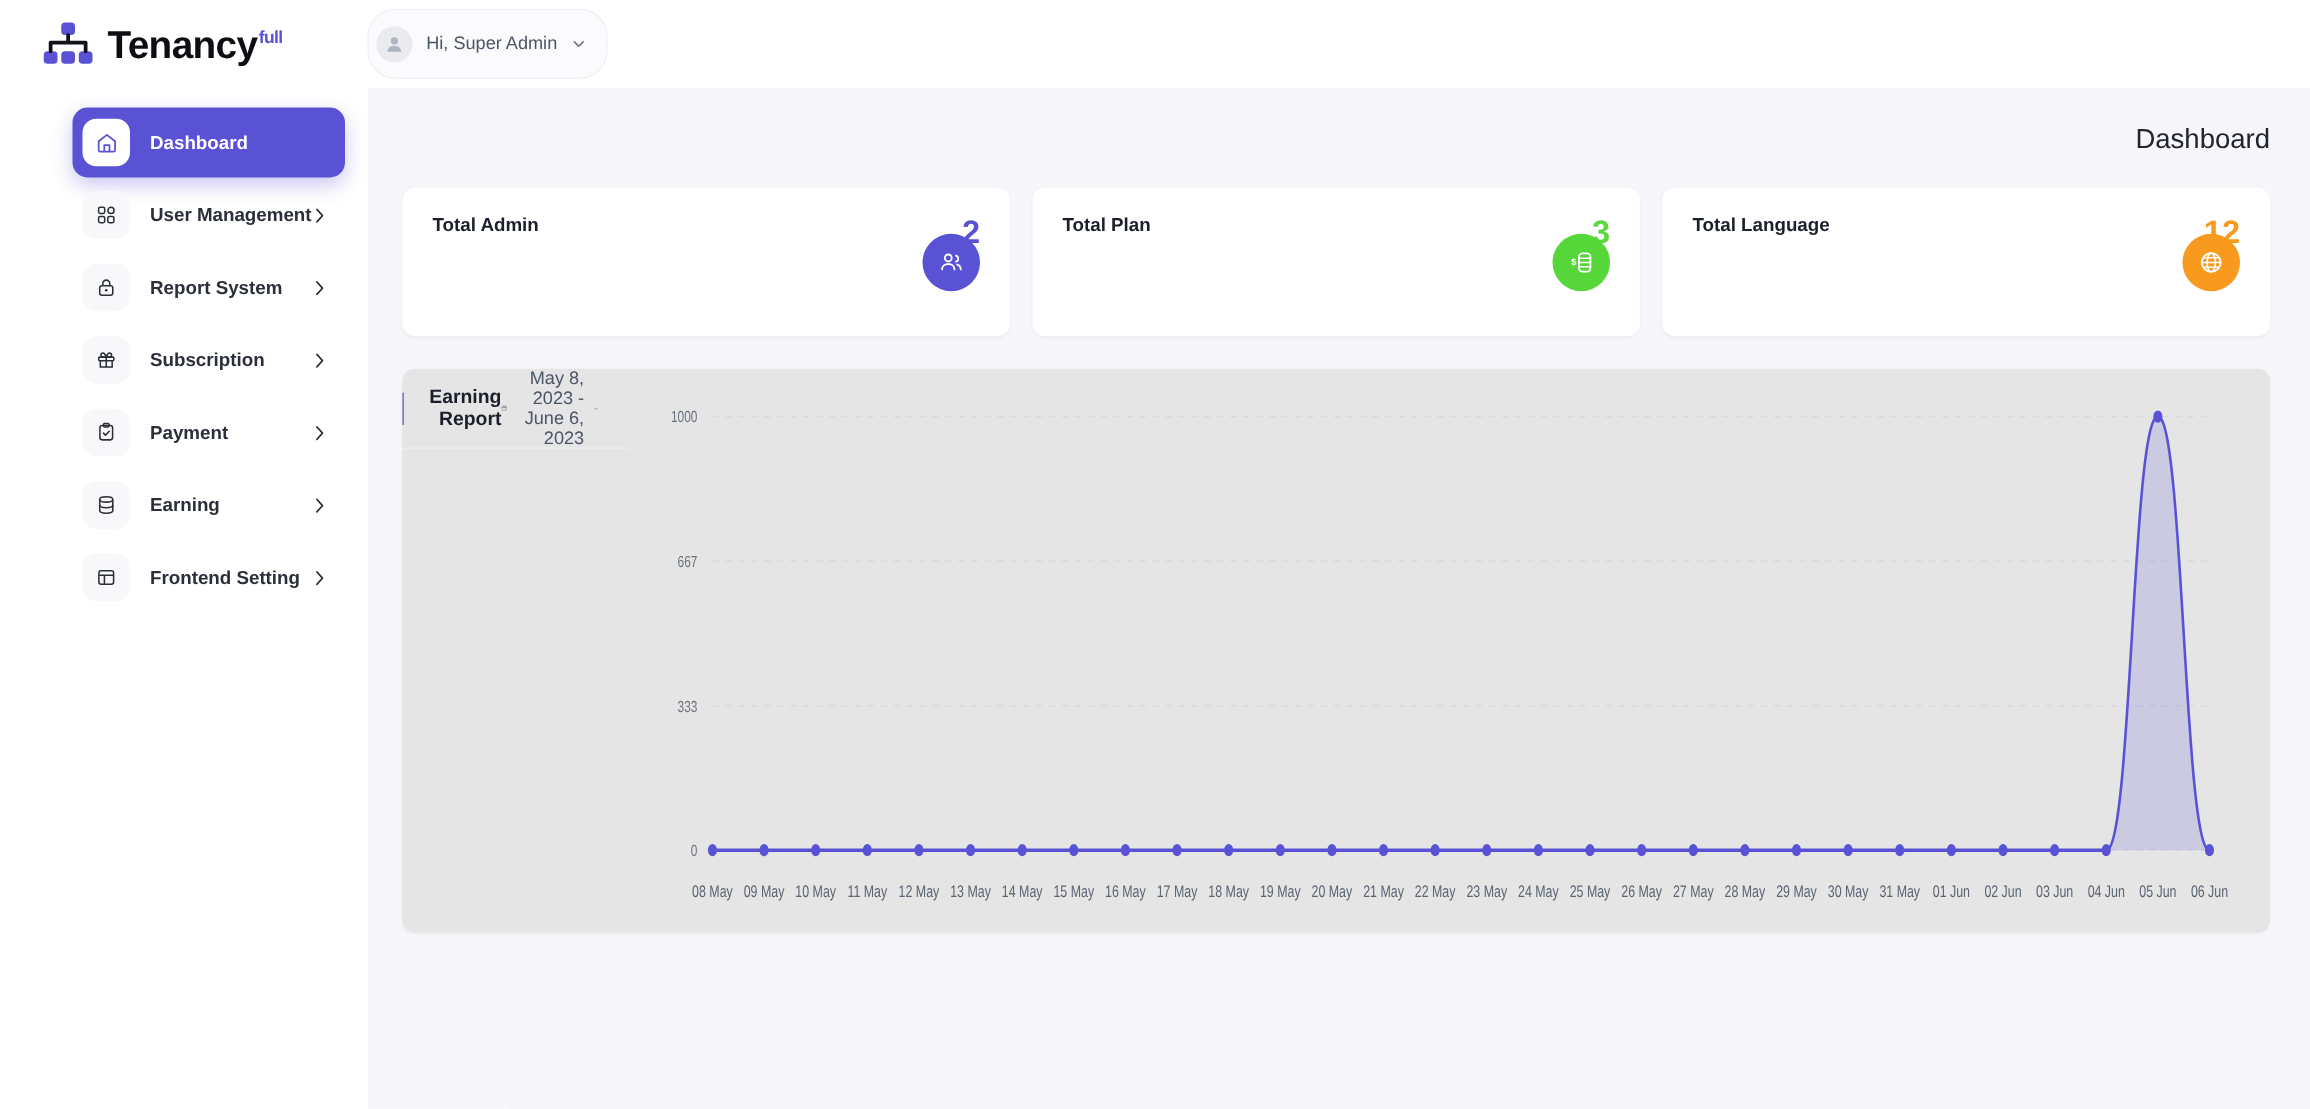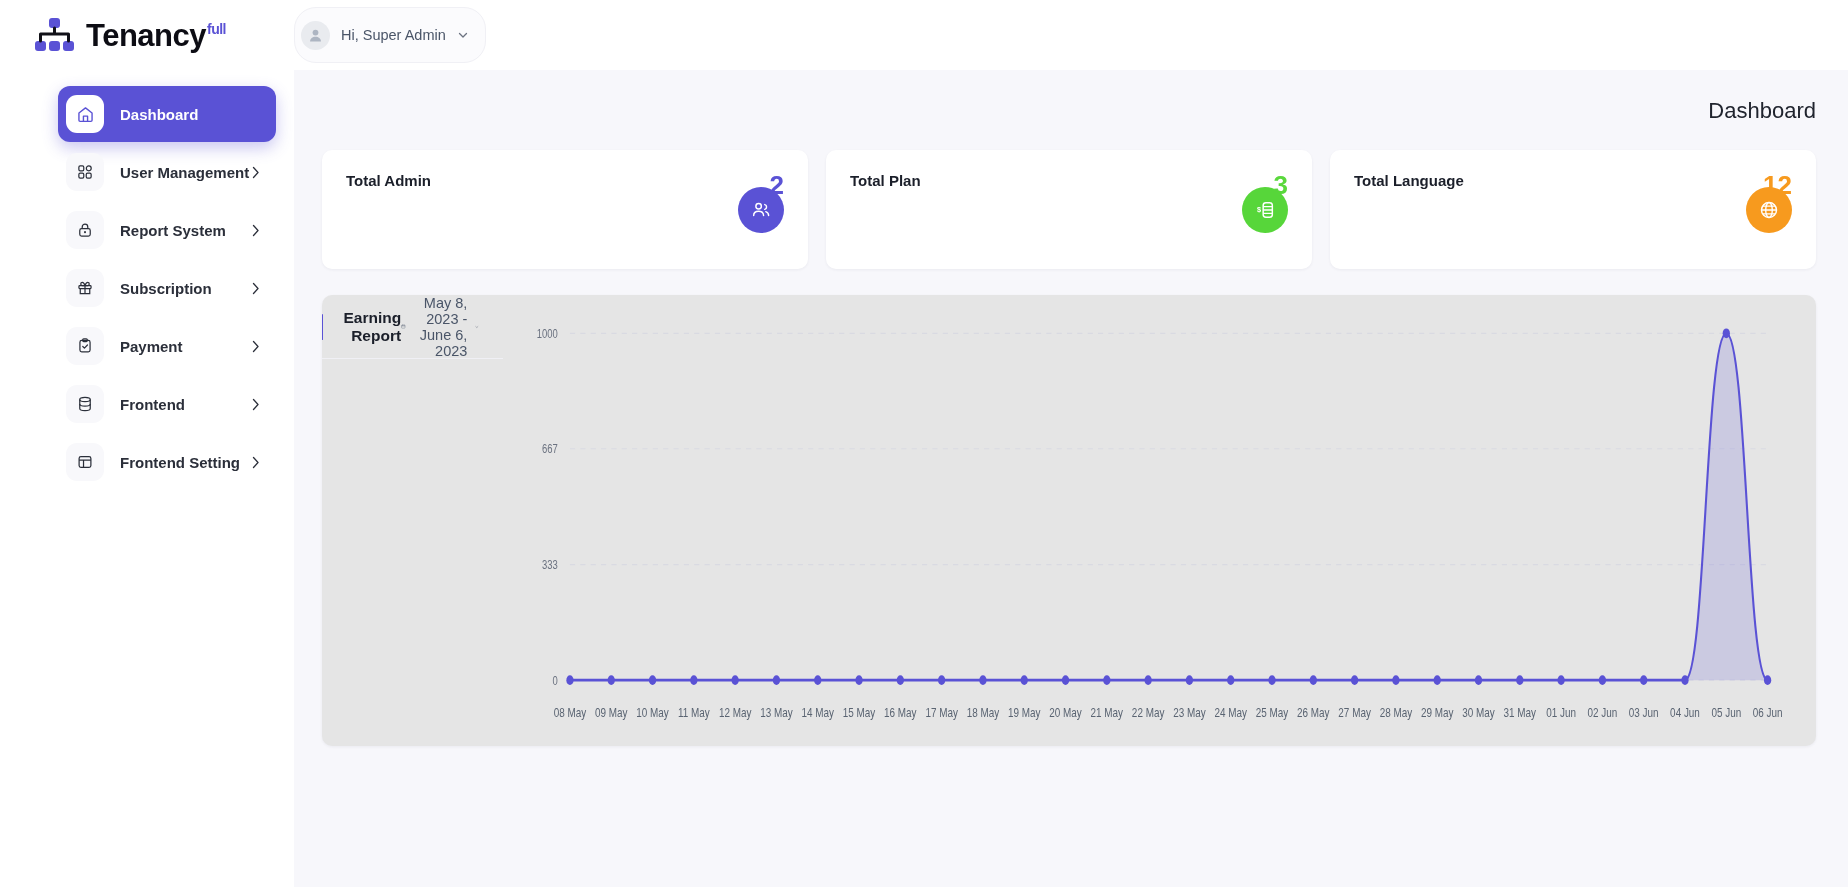--- a/index.html
+++ b/index.html
@@ -261,21 +261,21 @@
       </div>
 
       <div class="nav-item">
         <span class="nav-ico">
           <svg width="18" height="18" viewBox="0 0 22 22">
             <ellipse cx="11" cy="5.6" rx="6.4" ry="2.6" fill="none" stroke="#2b2f3a" stroke-width="1.5"></ellipse>
             <path d="M4.6 5.6v10.8c0 1.44 2.87 2.6 6.4 2.6s6.4-1.16 6.4-2.6V5.6" fill="none" stroke="#2b2f3a" stroke-width="1.5"></path>
             <path d="M4.6 11c0 1.44 2.87 2.6 6.4 2.6s6.4-1.16 6.4-2.6" fill="none" stroke="#2b2f3a" stroke-width="1.5"></path>
           </svg>
         </span>
-        <span class="nav-label">Frontend</span>
+        <span class="nav-label">Earning</span>
         <svg class="nav-arrow" width="8" height="13" viewBox="0 0 8 13">
           <path d="M1.5 1.5 L6 6.5 L1.5 11.5" stroke="#2b2f3a" stroke-width="1.3" fill="none" stroke-linecap="round" stroke-linejoin="round"></path>
         </svg>
       </div>
 
       <div class="nav-item">
         <span class="nav-ico">
           <svg width="18" height="18" viewBox="0 0 22 22">
             <rect x="3.8" y="4.4" width="14.4" height="13.2" rx="2.2" fill="none" stroke="#2b2f3a" stroke-width="1.5"></rect>
             <path d="M3.8 8.8h14.4M9.2 8.8v8.8" fill="none" stroke="#2b2f3a" stroke-width="1.5"></path>

